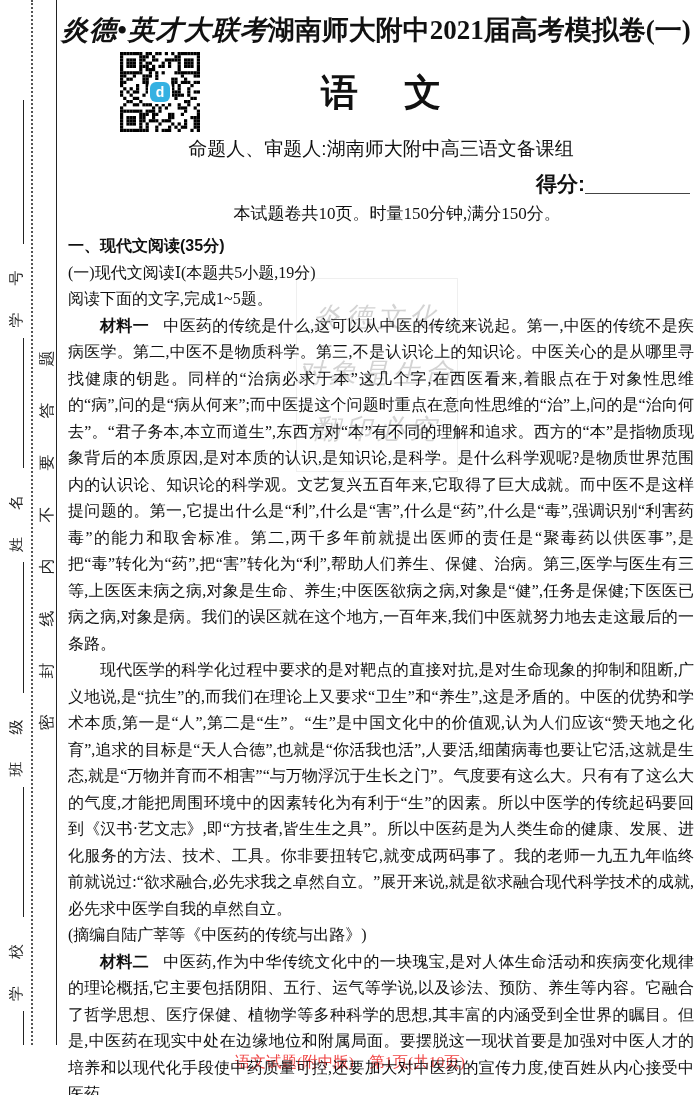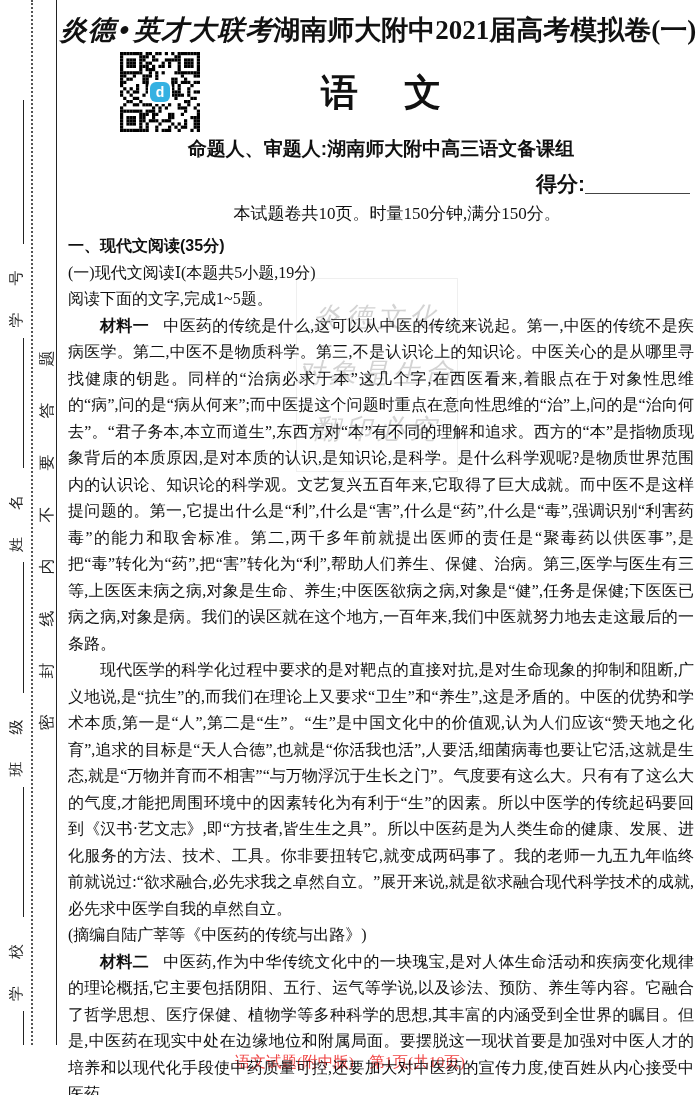--- a/index.html
+++ b/index.html
@@ -26,34 +26,34 @@
   .fields-strip .blank.tail { flex:1.1; margin-right:100px; }
   .field-label { letter-spacing:27px; margin-left:10px; white-space:nowrap; }
   .sealtext-strip { left:36px; top:1045px; width:1045px; height:22px;
     justify-content:center;
     font-family:"Liberation Sans","DejaVu Sans",sans-serif;
     font-size:16px; color:#222; }
   .sealtext-strip span { letter-spacing:36px; white-space:nowrap; }
   
   .doc-title { position:absolute; top:12px; left:60px; width:632px;
     text-align:center; font-size:27px; font-weight:bold; white-space:nowrap; }
-  .doc-title .brush { font-weight:900; font-style:italic; letter-spacing:1px;font-family:Liberation Mono, monospace; }
+  .doc-title .brush { font-weight:900; font-style:italic; letter-spacing:1px; }
   .qr { position:absolute; left:120px; top:52px; width:80px; height:80px; }
   .qr svg { width:80px; height:80px; display:block; fill:#000; }
   .qr-logo { position:absolute; left:28px; top:28px; width:24px; height:24px;
     background:#fff; border-radius:7px; display:flex; align-items:center;
     justify-content:center; }
   .qr-logo .inner { width:20px; height:20px; border-radius:6px;
     display:flex; align-items:center; justify-content:center;
     color:#fff; font-family:"Liberation Sans",sans-serif;
     font-weight:bold; font-size:14px; }
   .subject-title { position:absolute; top:68px; left:68px; width:626px;
     text-align:center; font-size:37px; font-weight:bold; }
   .setter-line { position:absolute; top:136px; left:68px; width:626px;
-    text-align:center; font-size:19px; font-weight:bold;
+    text-align:center; font-size:19px; font-weight:normal;
     font-family:"Liberation Sans","DejaVu Sans",sans-serif; }
   .score-row { position:absolute; top:170px; left:68px; width:622px;
     text-align:right; font-size:21px; }
   .score-row .lbl { font-weight:bold;
     font-family:"Liberation Sans","DejaVu Sans",sans-serif; }
   .score-row .blank { display:inline-block; width:105px; height:18px;
     border-bottom:1.5px solid #444; vertical-align:-3px; }
   .exam-info { position:absolute; top:202px; left:84px; width:626px;
     text-align:center; font-size:17px; }
   

